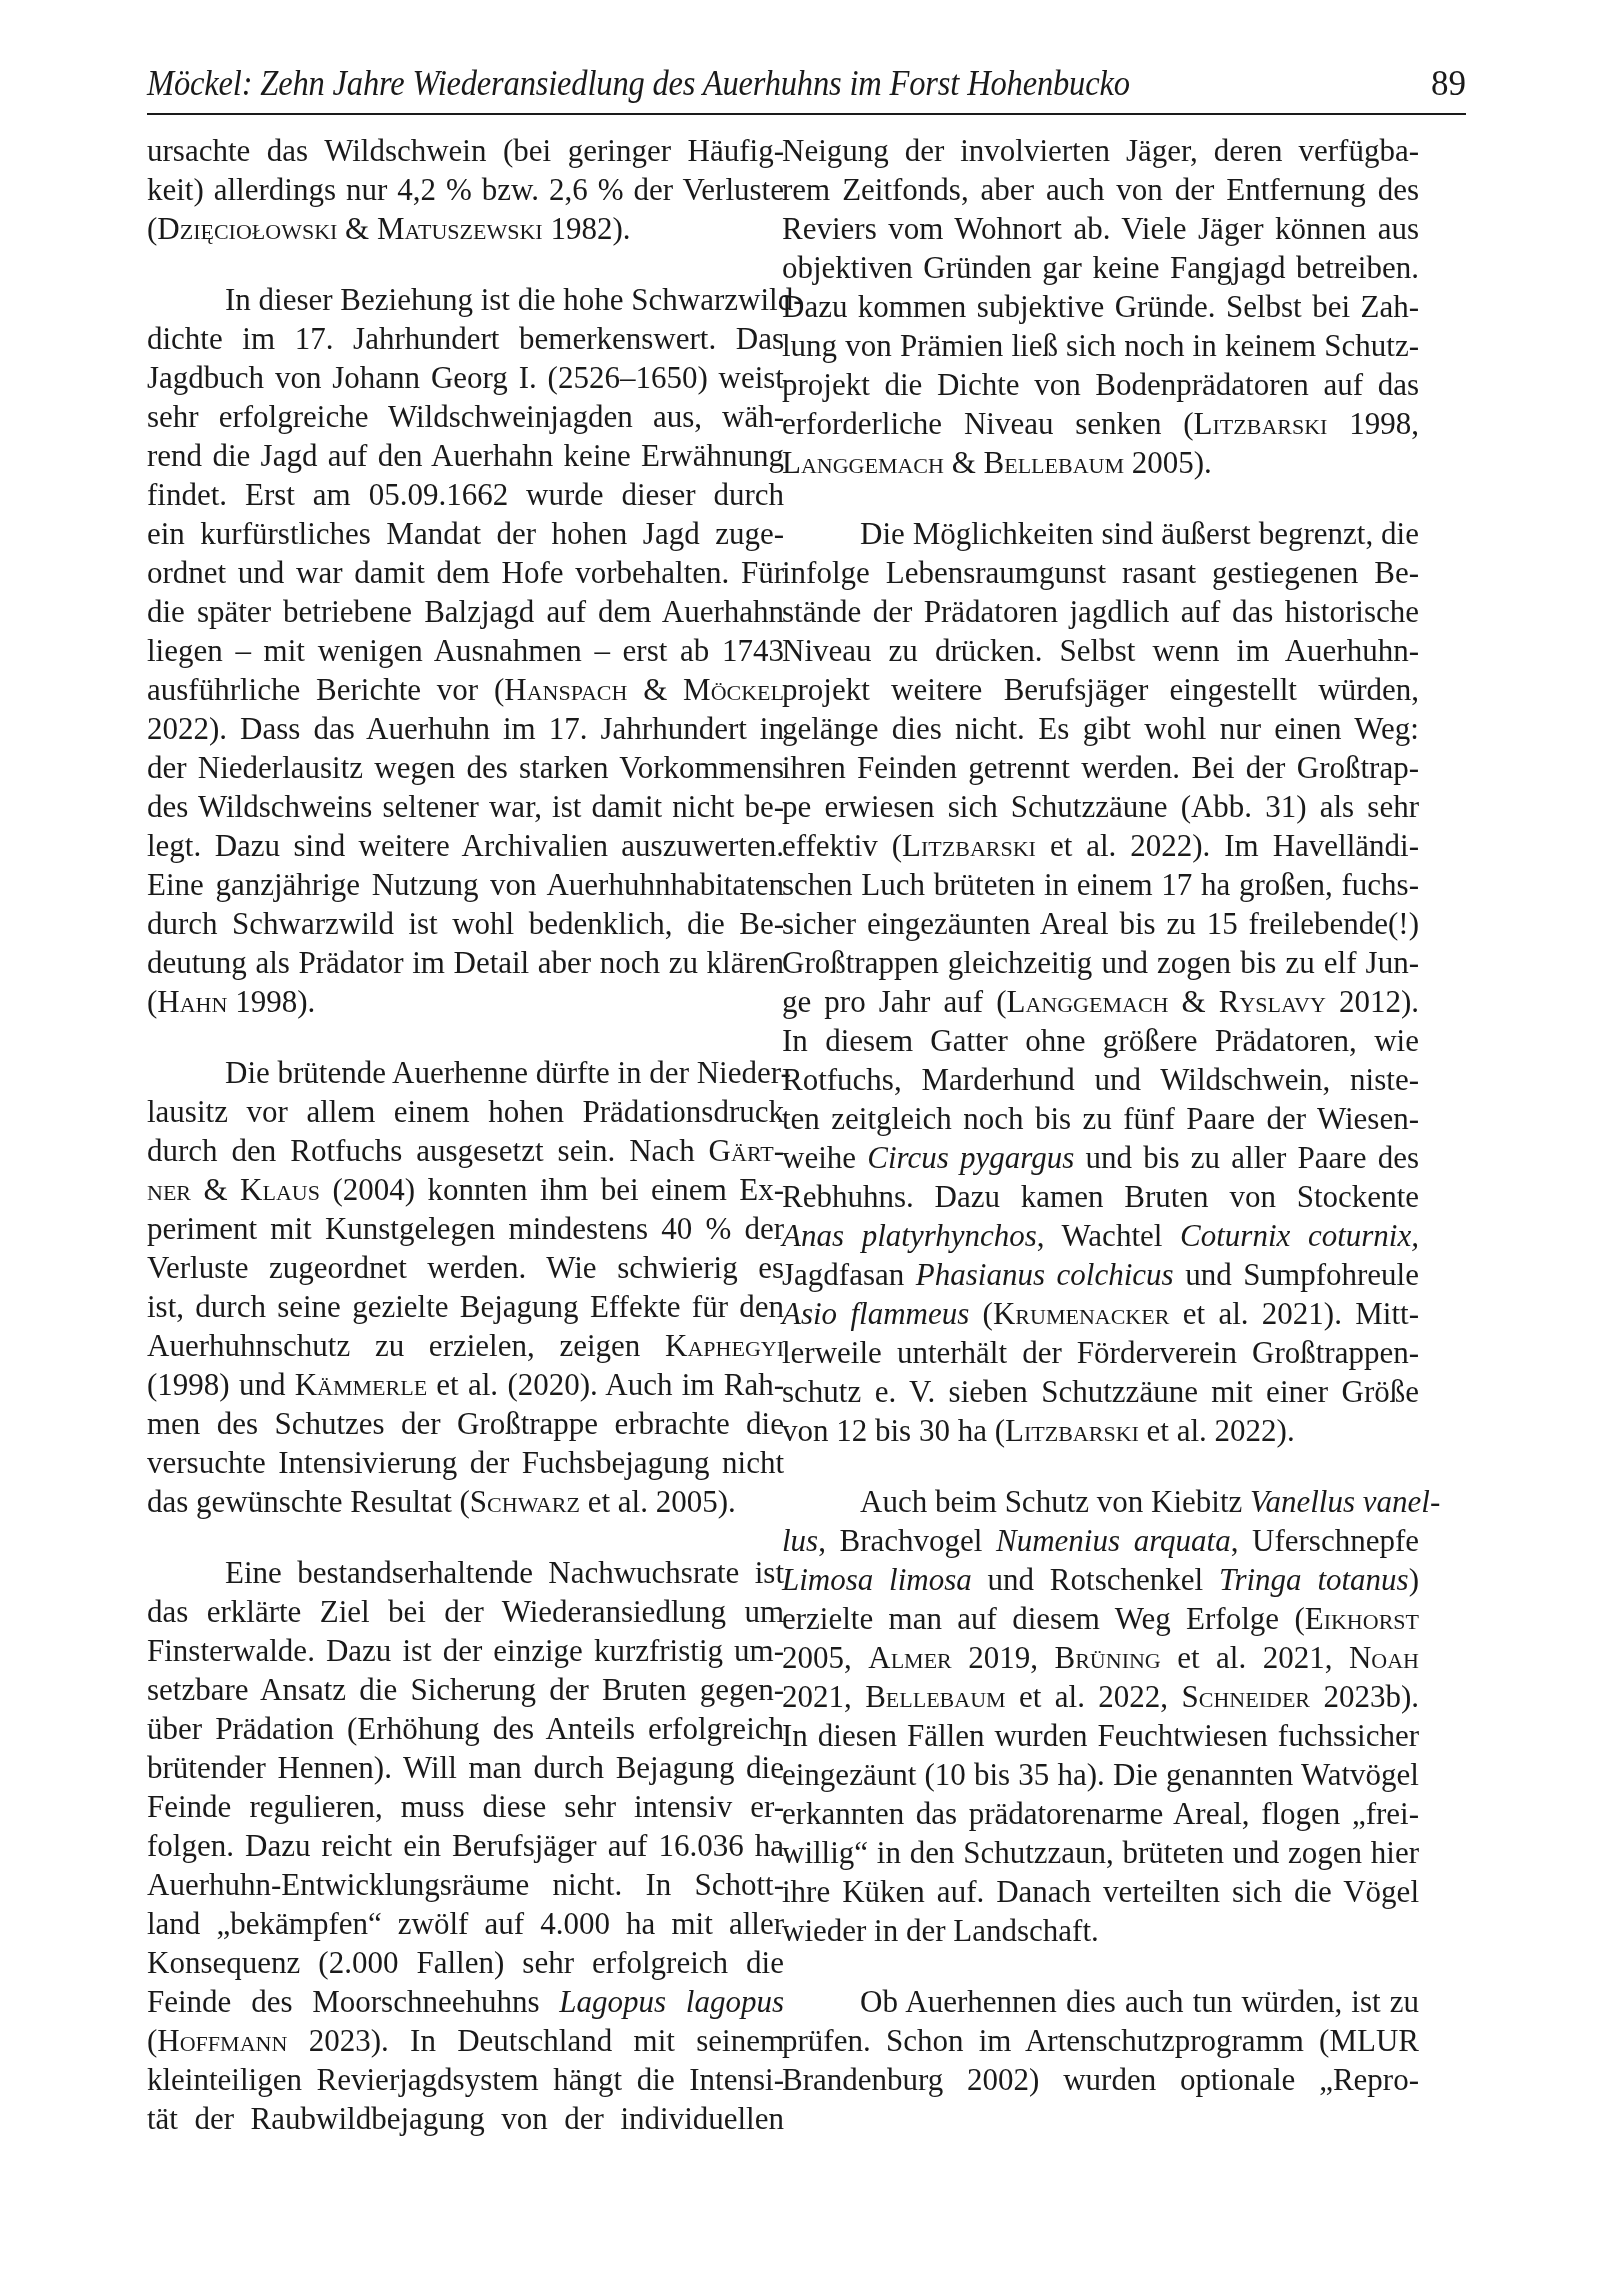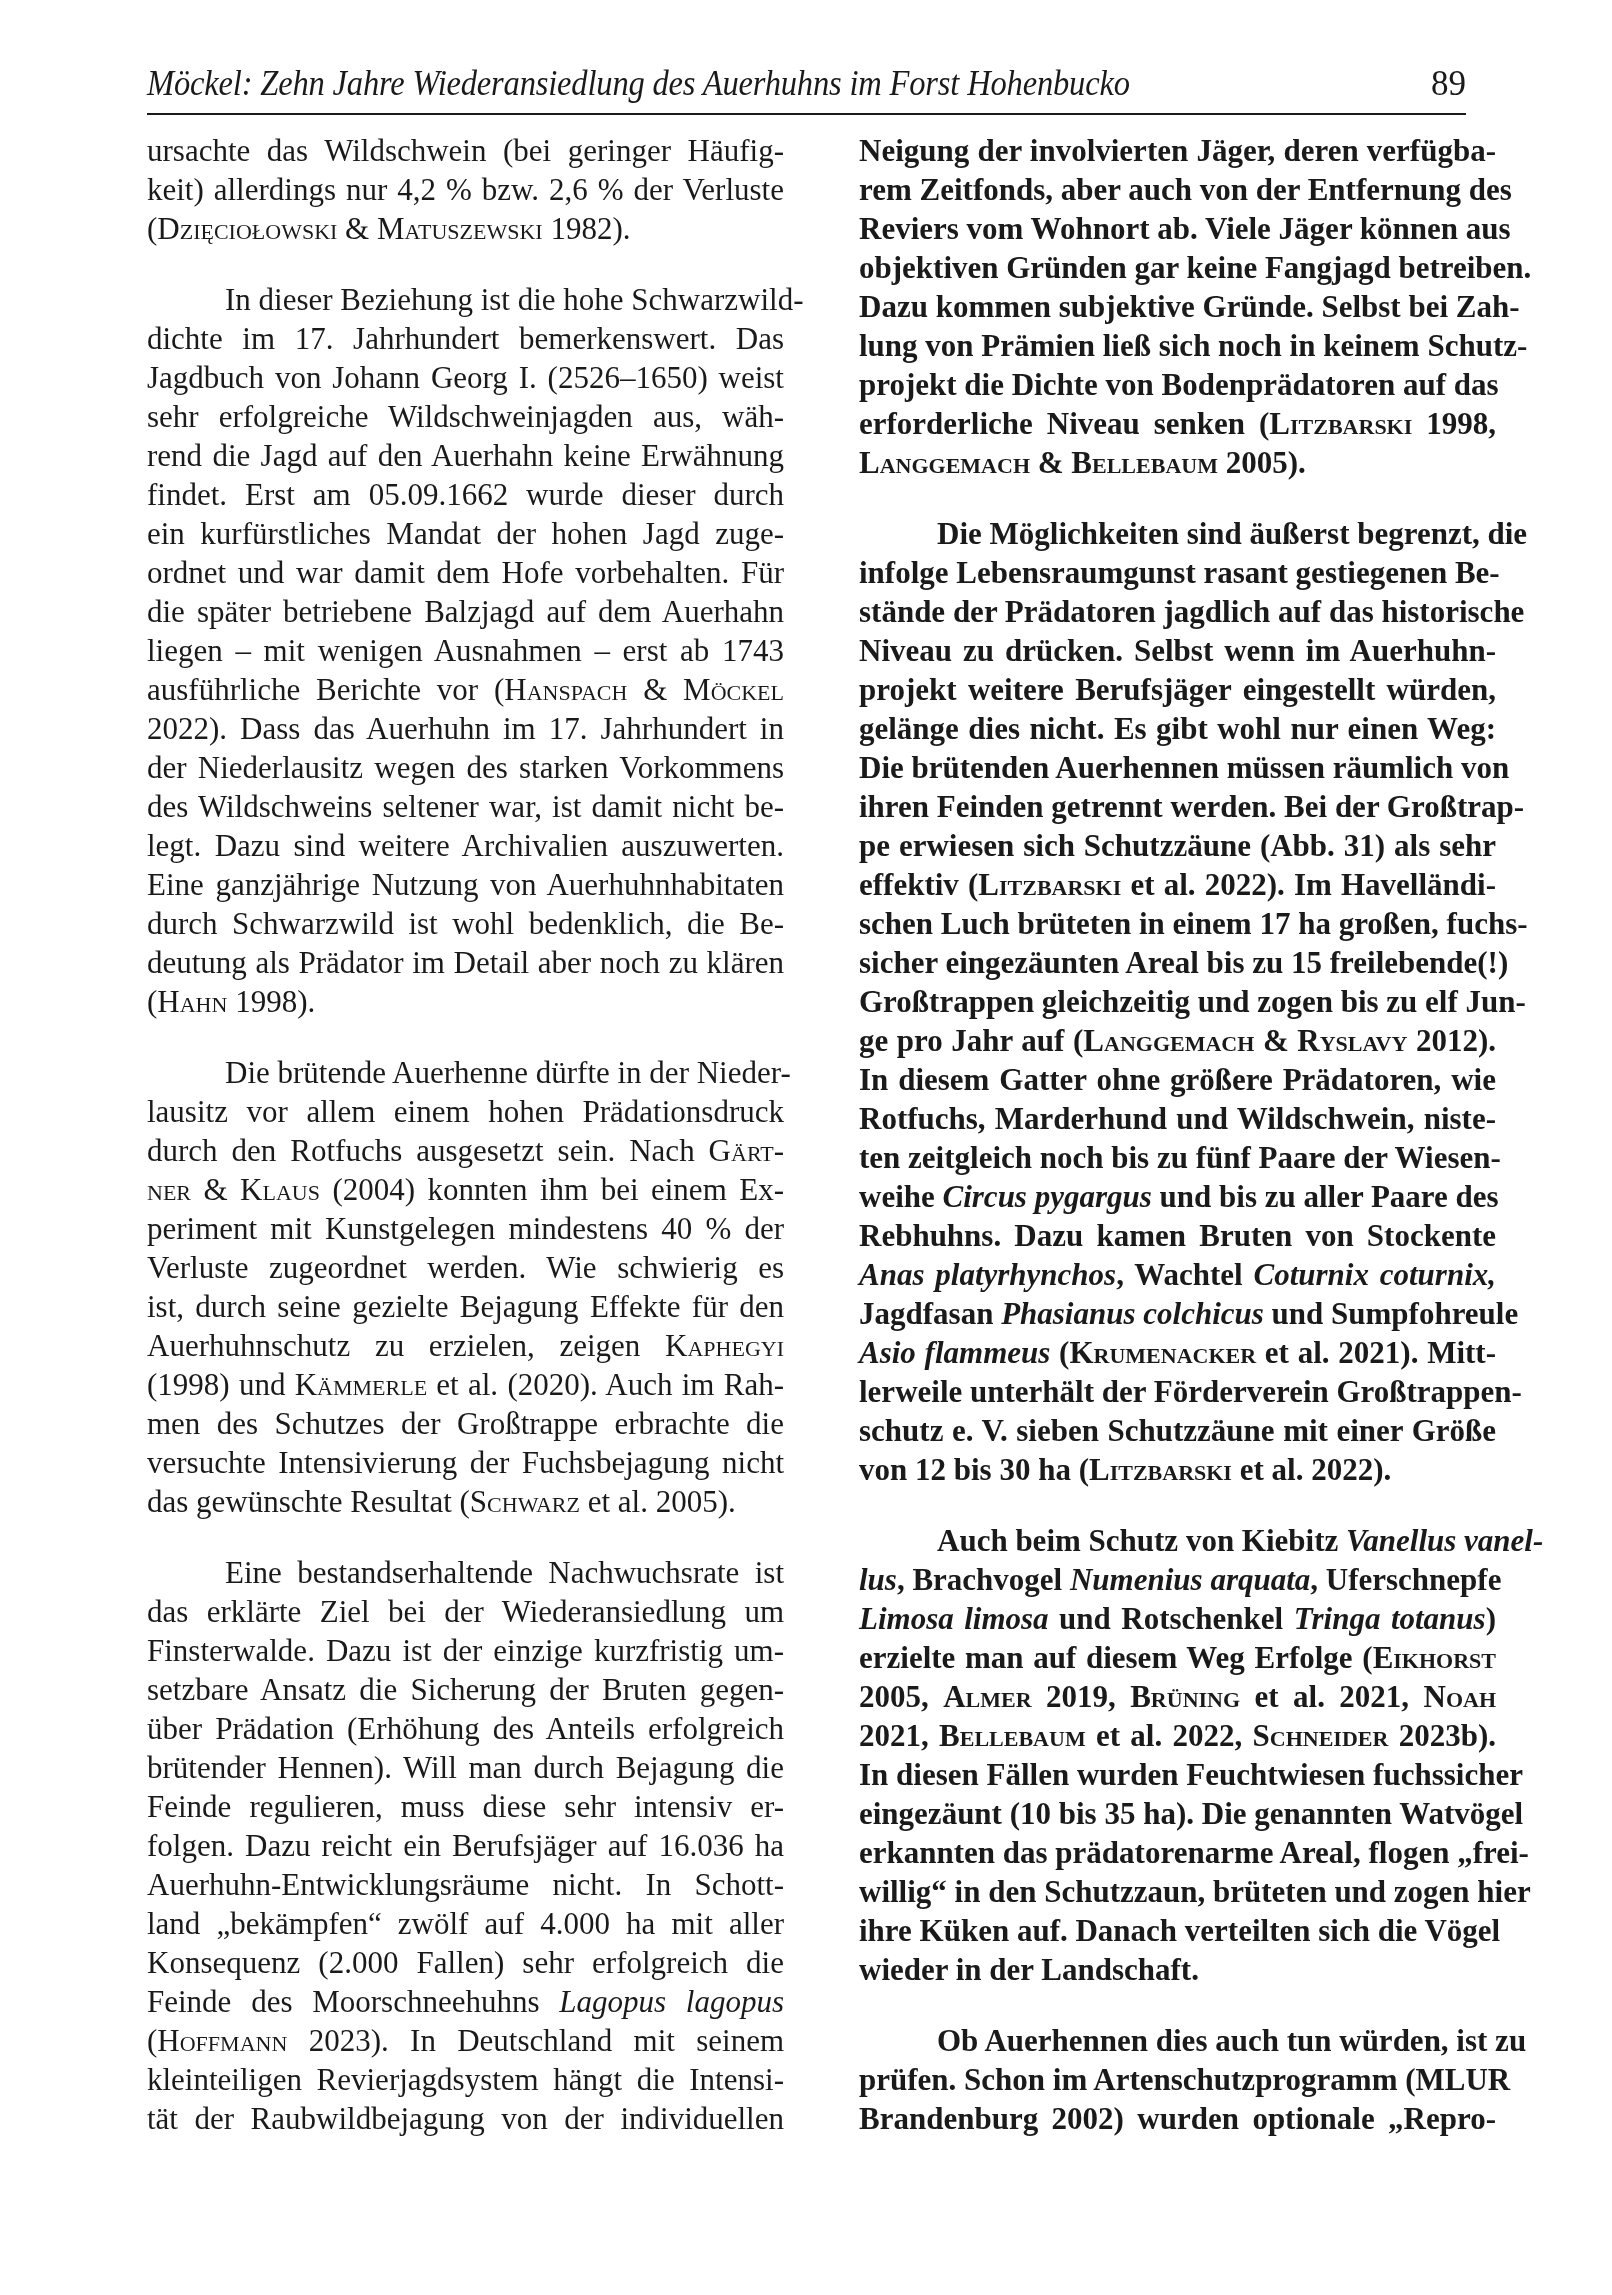--- a/index.html
+++ b/index.html
@@ -5,21 +5,21 @@
   html, body { margin:0; padding:0; background:#ffffff; }
   body { width:1612px; height:2295px; position:relative; overflow:hidden;
          font-family:"Liberation Serif","DejaVu Serif",serif; color:#1a1a1a; }
   .header { position:absolute; left:147px; top:58px; width:1319px; height:56px; }
   .header .title { position:absolute; left:0; top:6.4px; font-style:italic; font-size:35px;
          letter-spacing:-0.2px; transform:scaleX(0.93); transform-origin:left top; white-space:nowrap; }
   .header .pageno { position:absolute; right:0; top:6.4px; font-size:35px;margin-left:48px; }
   .rule { position:absolute; left:147px; top:113px; width:1319px; height:2.4px; background:#1a1a1a; }
   .col { position:absolute; top:131px; width:637px; }
   .col.left { left:147px; }
-  .col.right { left:859px;font-weight:bold; }
+  .col.right { left:782px; }
   .line { height:39px; line-height:39px; font-size:31px; white-space:nowrap;
           text-align:justify; text-align-last:justify; overflow:visible; }
   .line.last { text-align-last:left; }
   .line.indent { text-indent:78px;margin-top:32px; }
   .sc { font-variant:small-caps; }
   .it { font-style:italic; }
 </style>
 </head>
 <body>
 
@@ -89,21 +89,20 @@
     <div class="line"><span>lung von Prämien ließ sich noch in keinem Schutz-</span></div>
     <div class="line"><span>projekt die Dichte von Bodenprädatoren auf das</span></div>
     <div class="line"><span>erforderliche Niveau senken (</span><span class="sc">Litzbarski</span><span> 1998,</span></div>
     <div class="line last"><span class="sc">Langgemach</span><span> &amp; </span><span class="sc">Bellebaum</span><span> 2005).</span></div>
     <div class="line indent"><span>Die Möglichkeiten sind äußerst begrenzt, die</span></div>
     <div class="line"><span>infolge Lebensraumgunst rasant gestiegenen Be-</span></div>
     <div class="line"><span>stände der Prädatoren jagdlich auf das historische</span></div>
     <div class="line"><span>Niveau zu drücken. Selbst wenn im Auerhuhn-</span></div>
     <div class="line"><span>projekt weitere Berufsjäger eingestellt würden,</span></div>
     <div class="line"><span>gelänge dies nicht. Es gibt wohl nur einen Weg:</span></div>
-    <div class="line"><span>Die brütenden Auerhennen müssen räumlich von</span></div>
     <div class="line"><span>ihren Feinden getrennt werden. Bei der Großtrap-</span></div>
     <div class="line"><span>pe erwiesen sich Schutzzäune (Abb. 31) als sehr</span></div>
     <div class="line"><span>effektiv (</span><span class="sc">Litzbarski</span><span> et al. 2022). Im Havelländi-</span></div>
     <div class="line"><span>schen Luch brüteten in einem 17 ha großen, fuchs-</span></div>
     <div class="line"><span>sicher eingezäunten Areal bis zu 15 freilebende(!)</span></div>
     <div class="line"><span>Großtrappen gleichzeitig und zogen bis zu elf Jun-</span></div>
     <div class="line"><span>ge pro Jahr auf (</span><span class="sc">Langgemach</span><span> &amp; </span><span class="sc">Ryslavy</span><span> 2012).</span></div>
     <div class="line"><span>In diesem Gatter ohne größere Prädatoren, wie</span></div>
     <div class="line"><span>Rotfuchs, Marderhund und Wildschwein, niste-</span></div>
     <div class="line"><span>ten zeitgleich noch bis zu fünf Paare der Wiesen-</span></div>

